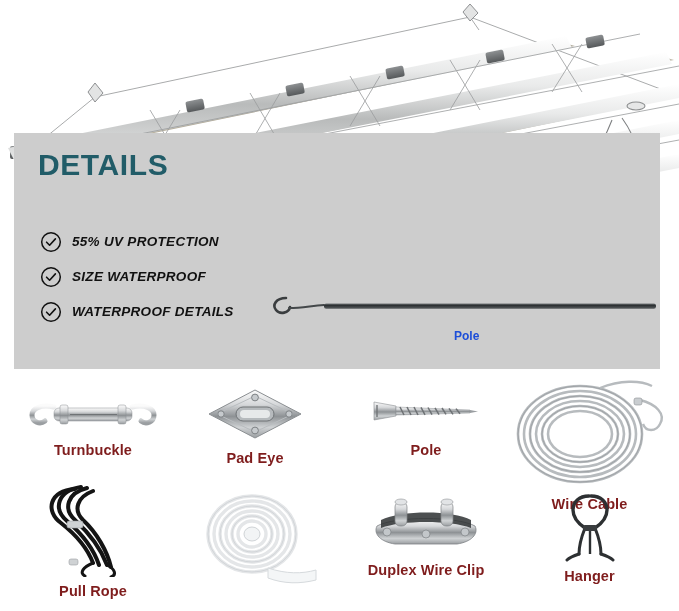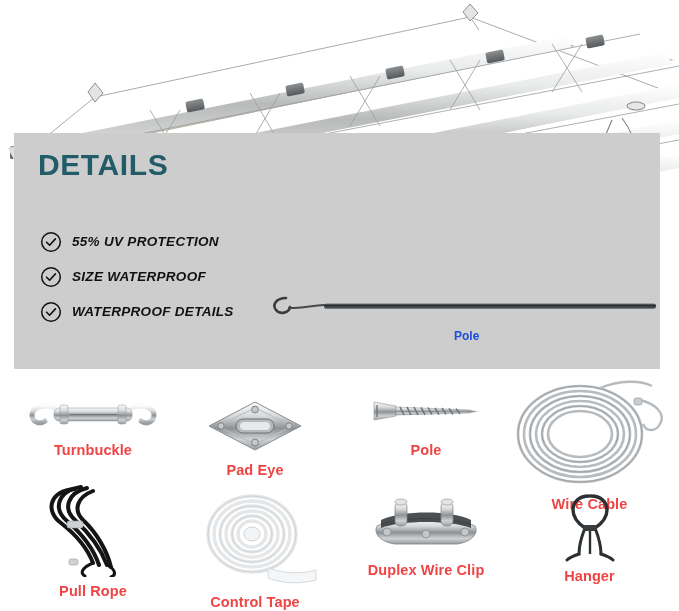--- a/index.html
+++ b/index.html
@@ -23,24 +23,24 @@
 
   
   #pole-wrap{position:absolute;left:254px;top:145px;width:392px;height:60px;}
   #pole-label{position:absolute;left:440px;top:196px;font-size:12px;font-weight:bold;
               color:#1d4ed8;}
 
   
   #parts{position:absolute;left:0;top:380px;width:679px;height:231px;background:#fff;}
   .part{position:absolute;text-align:center;}
   .part-img{position:relative;margin:0 auto;}
-  .part-label{font-size:14.5px;font-weight:bold;color:#ef4444;white-space:nowrap;
+  .part-label{font-size:14.5px;font-weight:bold;color:#7f1d1d;white-space:nowrap;
               margin-top:2px;letter-spacing:.1px;}
   .p0{left:8px;  top:4px;  width:170px;}
-  .p1{left:180px;top:16px;  width:150px;}
+  .p1{left:180px;top:4px;  width:150px;}
   .p2{left:340px;top:4px;  width:172px;}
   .p3{left:500px;top:-2px; width:179px;}
   .p4{left:8px;  top:97px;width:170px;}
   .p5{left:180px;top:108px;width:150px;}
   .p6{left:340px;top:110px;width:172px;}
   .p7{left:500px;top:108px;width:179px;}
 </style>
 </head>
 <body>
 
@@ -346,21 +346,20 @@
         </g>
         <g fill="none" stroke="#cfd3d6" stroke-width=".9">
           <ellipse cx="62" cy="46" rx="44" ry="38"></ellipse>
           <ellipse cx="62" cy="46" rx="32" ry="28"></ellipse>
           <ellipse cx="62" cy="46" rx="20" ry="18"></ellipse>
         </g>
         <ellipse cx="62" cy="46" rx="8" ry="7" fill="#f2f4f5" stroke="#cfd3d6" stroke-width="1"></ellipse>
         <path d="M78 80 C96 86 112 86 126 82 L126 92 C110 96 94 96 78 90 Z" fill="#f4f6f7" stroke="#d6dadd" stroke-width="1"></path>
       </svg>
     </div>
-    <div class="part-label">Control Tape</div>
   </div>
 
   <div class="part p6">
     <div class="part-img">
       <svg width="130" height="66" viewBox="0 0 130 66">
         <path d="M16 36 C34 26 96 26 114 36 C118 44 110 52 96 54 L34 54 C20 52 12 44 16 36 Z" fill="url(#steel)" stroke="#7e8285" stroke-width=".8"></path>
         <path d="M20 30 C40 20 92 20 110 30 L110 38 C90 30 40 30 20 38 Z" fill="#2e3133" opacity=".85"></path>
         <rect x="34" y="12" width="12" height="24" rx="5" fill="url(#steel)" stroke="#7e8285" stroke-width=".7"></rect>
         <rect x="80" y="12" width="12" height="24" rx="5" fill="url(#steel)" stroke="#7e8285" stroke-width=".7"></rect>
         <ellipse cx="40" cy="12" rx="6" ry="3" fill="#e2e4e6" stroke="#8e9295" stroke-width=".6"></ellipse>

